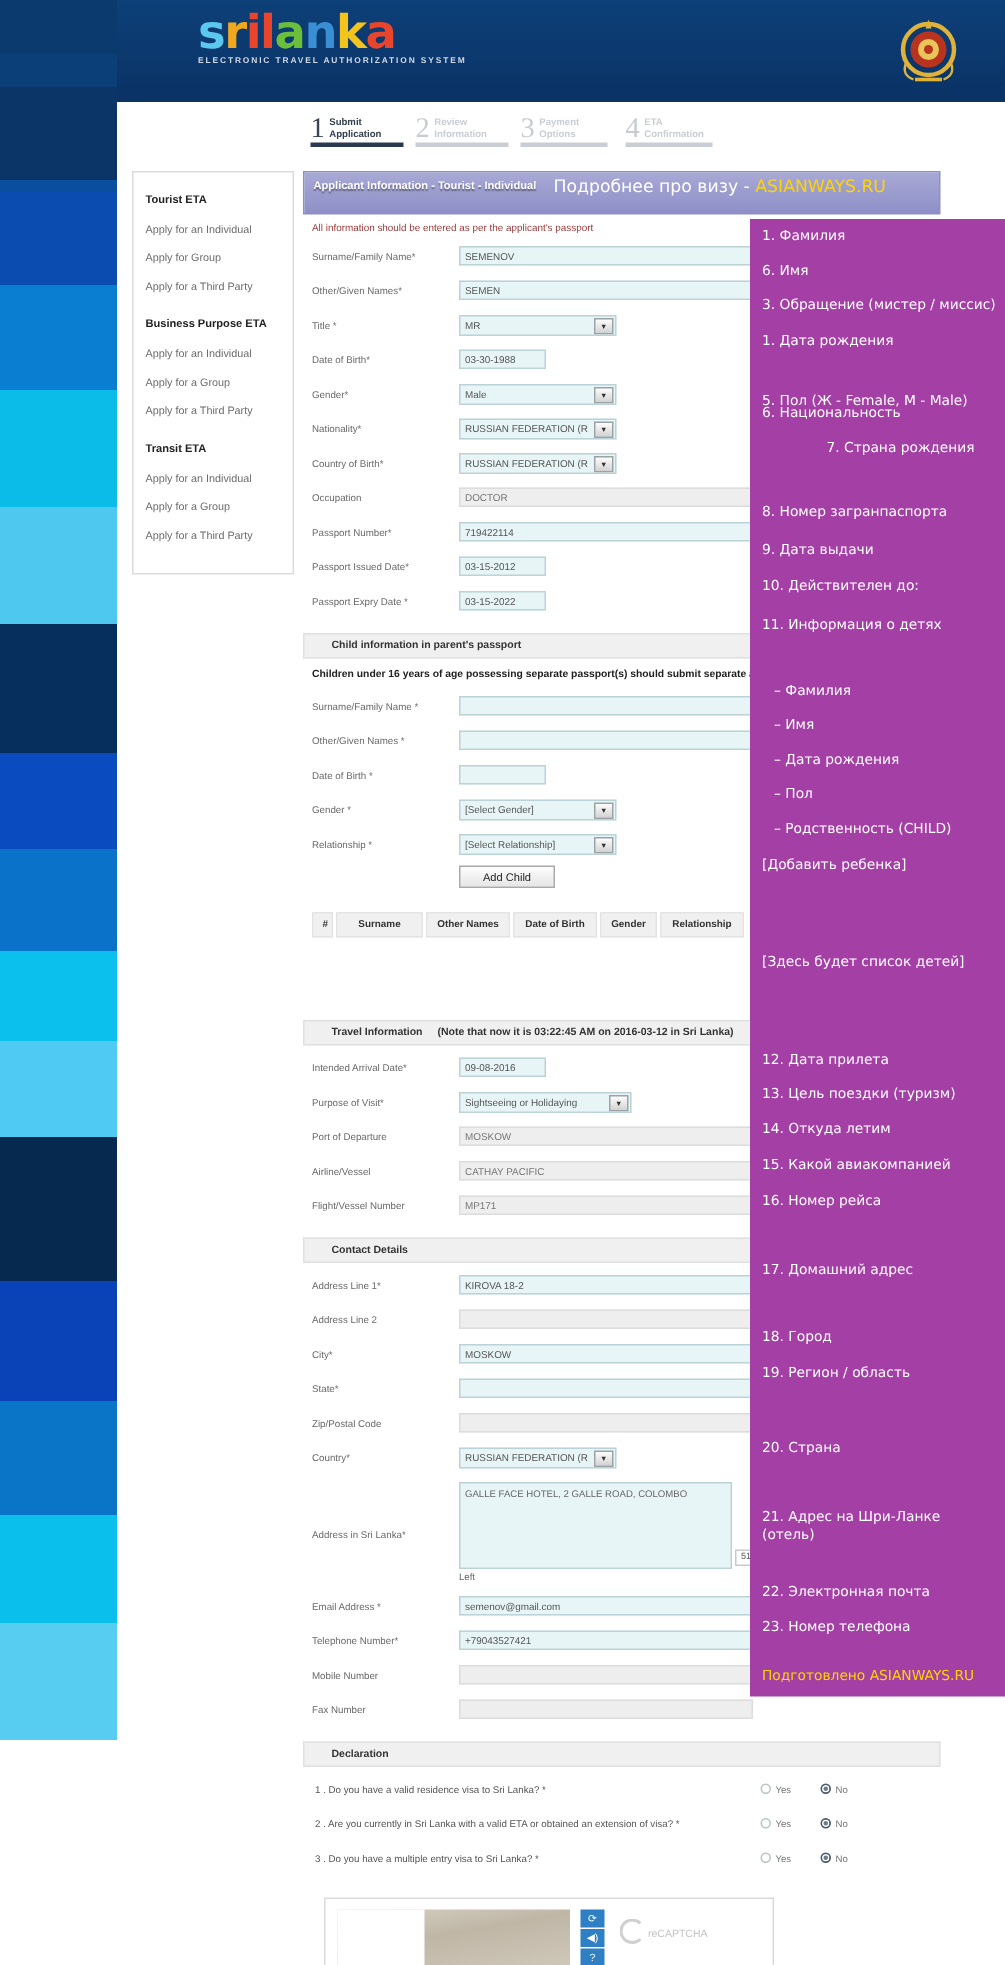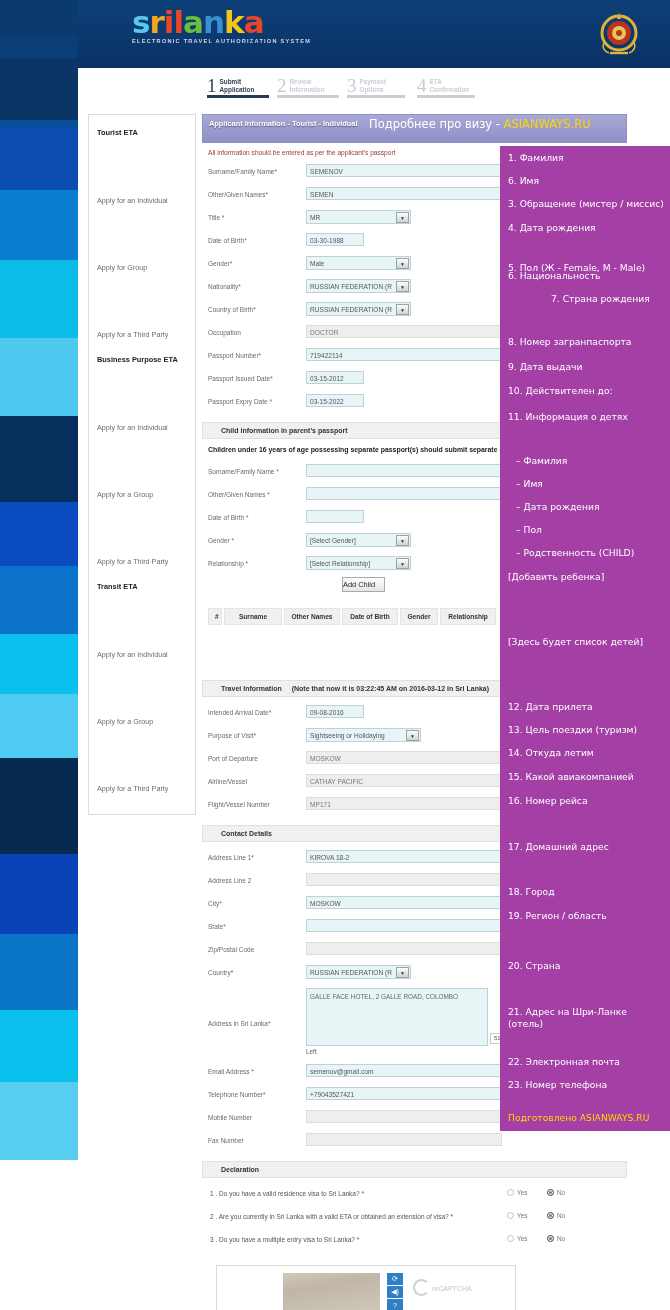--- a/index.html
+++ b/index.html
@@ -43,21 +43,21 @@
 
   
   #body-area { position:relative; }
   #sidebar {
     position:absolute; left:10px; top:4px; width:108px;
     border:1px solid #dcdcdc; background:#fff; padding:8px 0 10px 0;
     font-size:7.3px; color:#555;
   }
   .side-group { margin-bottom:6px; }
   .side-title { font-weight:bold; color:#222; font-size:7.4px; padding:5px 8px 6px 8px; }
-  .side-link { padding:5px 8px; color:#6c6c6c; font-size:7.2px;margin-top:48px; }
+  .side-link { padding:5px 8px; color:#6c6c6c; font-size:7.2px; }
 
   #form-col { position:absolute; left:124px; top:4px; width:425px; }
 
   
   .panel-head {
     height:29px; position:relative;
     background:linear-gradient(#a8a9d6,#8e8fc6);
     border:1px solid #8e8fc6;
   }
   .panel-head .ttl {
@@ -99,23 +99,23 @@
   
   .sect {
     height:17px; background:#f0f0f0; border:1px solid #e0e0e0;
     font-size:7px; font-weight:bold; color:#333; padding:4px 0 0 18px; margin:7px 0 6px 0;
   }
   .sect .inline-note { font-weight:bold; color:#333; margin-left:10px; }
 
   .kidnote { font-size:6.9px; font-weight:bold; color:#222; padding:0 6px 7px 6px; line-height:10px; }
 
   .addchild {
-    position:absolute; left:104px; top:0; width:43px; height:15px;
+    position:absolute; left:104px; top:0; width:64px; height:15px;
     border:1px solid #a9a9a9; background:linear-gradient(#fdfdfd,#e6e6e6);
-    font-size:7.4px; color:#222; text-align:left; line-height:13px;margin-left:36px;
+    font-size:7.4px; color:#222; text-align:center; line-height:13px;
   }
 
   
   .kidtable { margin:8px 0 0 6px; display:flex; gap:2px; }
   .kidtable div {
     background:#f0f0f0; border:1px solid #e4e4e4; font-size:6.6px; font-weight:bold;
     color:#333; padding:4px 6px; text-align:center;
   }
 
   
@@ -481,21 +481,21 @@
   </div>
 </div>
 
 <div id="ru-panel">
   <div class="item credit" style="bottom:8px; top:auto;">
     <span>Подготовлено </span><span>ASIANWAYS.RU</span>
   </div>
 <div class="item" style="top: 6px;">1. Фамилия</div>
     <div class="item" style="top: 29px;">6. Имя</div>
     <div class="item" style="top: 52px;">3. Обращение (мистер / миссис)</div>
-    <div class="item" style="top: 76px;">4. Дата рождения</div>
+    <div class="item" style="top: 76px;">1. Дата рождения</div>
     <div class="item" style="top: 116px;">5. Пол (Ж - Female, M - Male)</div>
     <div class="item" style="top: 124px;">6. Национальность</div>
     <div class="item" style="top: 147px; margin-left: 43px;">7. Страна рождения</div>
     <div class="item" style="top: 190px;">8. Номер загранпаспорта</div>
     <div class="item" style="top: 215px;">9. Дата выдачи</div>
     <div class="item" style="top: 239px;">10. Действителен до:</div>
     <div class="item" style="top: 265px;">11. Информация о детях</div>
     <div class="item sub" style="top: 309px;">– Фамилия</div>
     <div class="item sub" style="top: 332px;">– Имя</div>
     <div class="item sub" style="top: 355px;">– Дата рождения</div>

